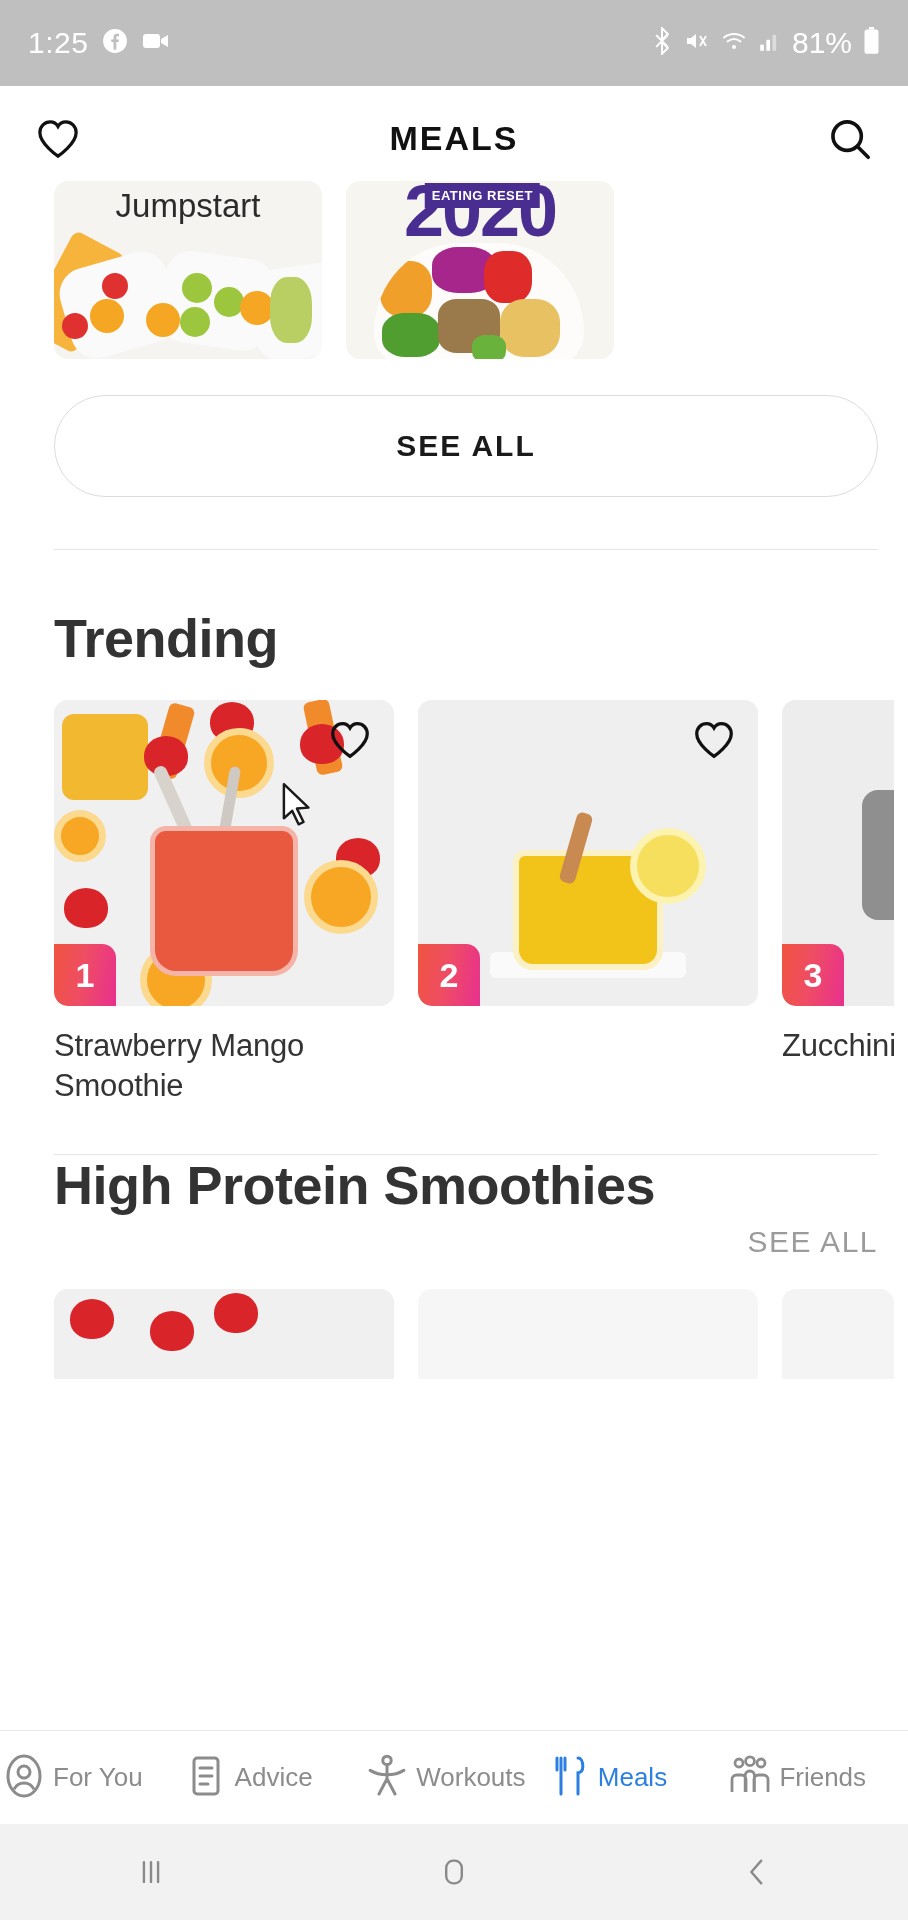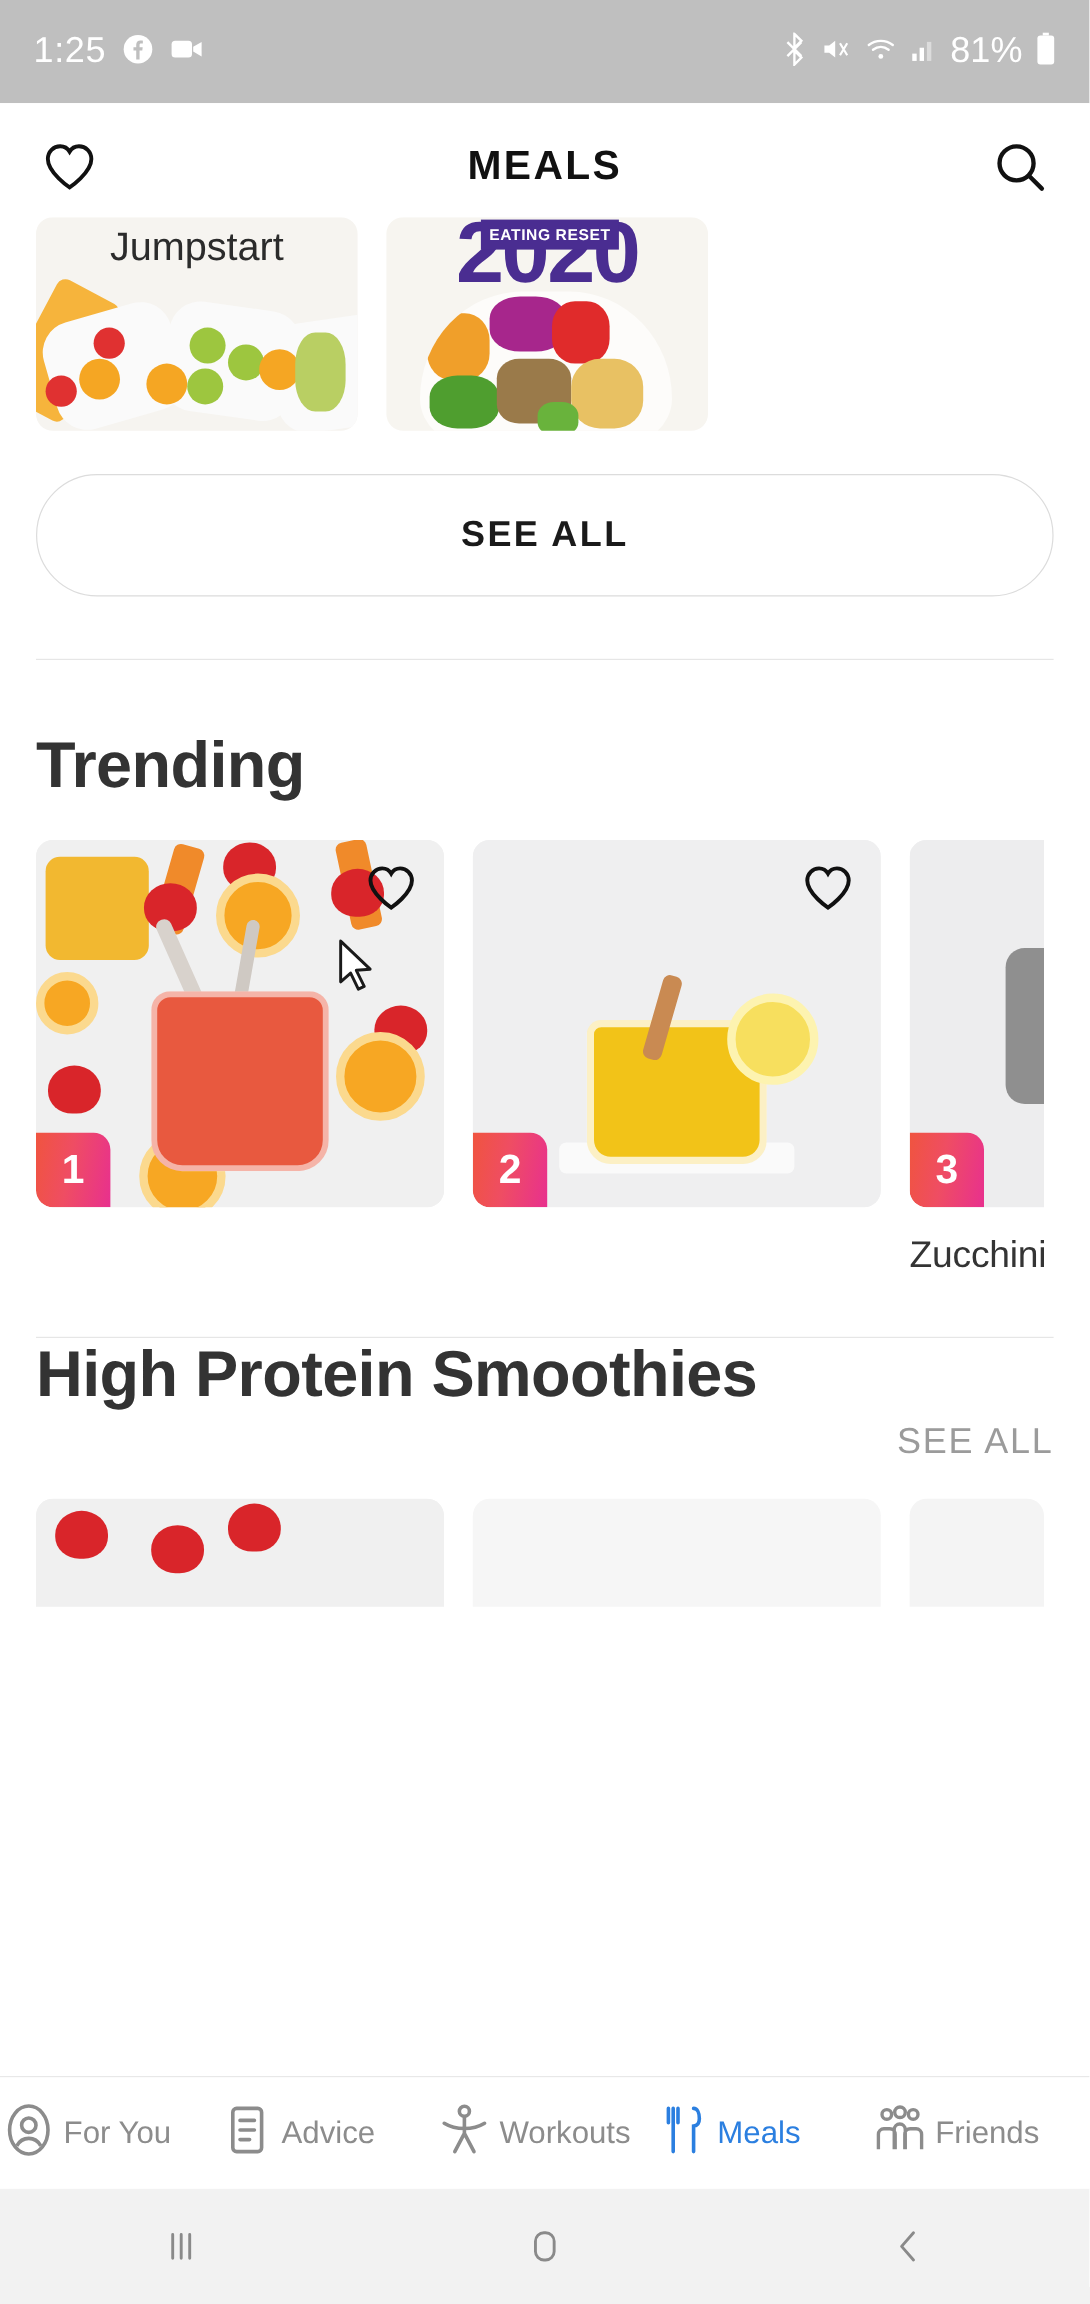--- a/index.html
+++ b/index.html
@@ -30,21 +30,21 @@
     position: relative;
   }
   .appbar-title {
     position:absolute; left:0; right:0; text-align:center;
     font-size: 34px; font-weight: 700; letter-spacing: 2px; color:#111;
   }
   .hdr-icon { width:56px; height:56px; display:flex; align-items:center; justify-content:center; z-index:2; }
   .hdr-right { margin-left:auto; }
 
   
-  .content { position:absolute; top:181px; left:0; right:0; bottom:190px; overflow:hidden; background:#fff; }
+  .content { position:absolute; top:181px; left:0; right:0; bottom:190px; overflow:hidden; background:#fff;padding-left:24px; }
 
   
   .progcards { display:flex; gap:24px; padding: 0 30px; }
   .progcard {
     width: 268px; height: 178px; border-radius: 14px;
     overflow:hidden; position:relative; flex:none;
     background:#f4f1ec;
   }
   .pc-label {
     position:absolute; top:6px; left:0; right:0; text-align:center;
@@ -315,20 +315,21 @@
               <div class="straw2"></div>
               <div class="jar"></div>
             </div>
             <div class="heartbtn">
               <svg width="44" height="40" viewBox="0 0 24 22">
                   <path d="M12 20S2.5 13.6 2.5 7.6C2.5 4.3 5 2 7.9 2c1.8 0 3.3 1 4.1 2.4C12.8 3 14.3 2 16.1 2 19 2 21.5 4.3 21.5 7.6 21.5 13.6 12 20 12 20z" fill="none" stroke="#111" stroke-width="1.8"></path>
                 </svg>
             </div>
             <div class="rankbadge">1</div>
           </div>
+          <div class="tname">Strawberry Mango Smoothie</div>
         </div>
 
         <div class="tcard">
           <div class="tthumb">
             <div class="ph marble teaph" style="background:#efeff0">
               <div class="coaster"></div>
               <div class="cup"></div>
               <div class="lemon"></div>
               <div class="stick"></div>
             </div>

